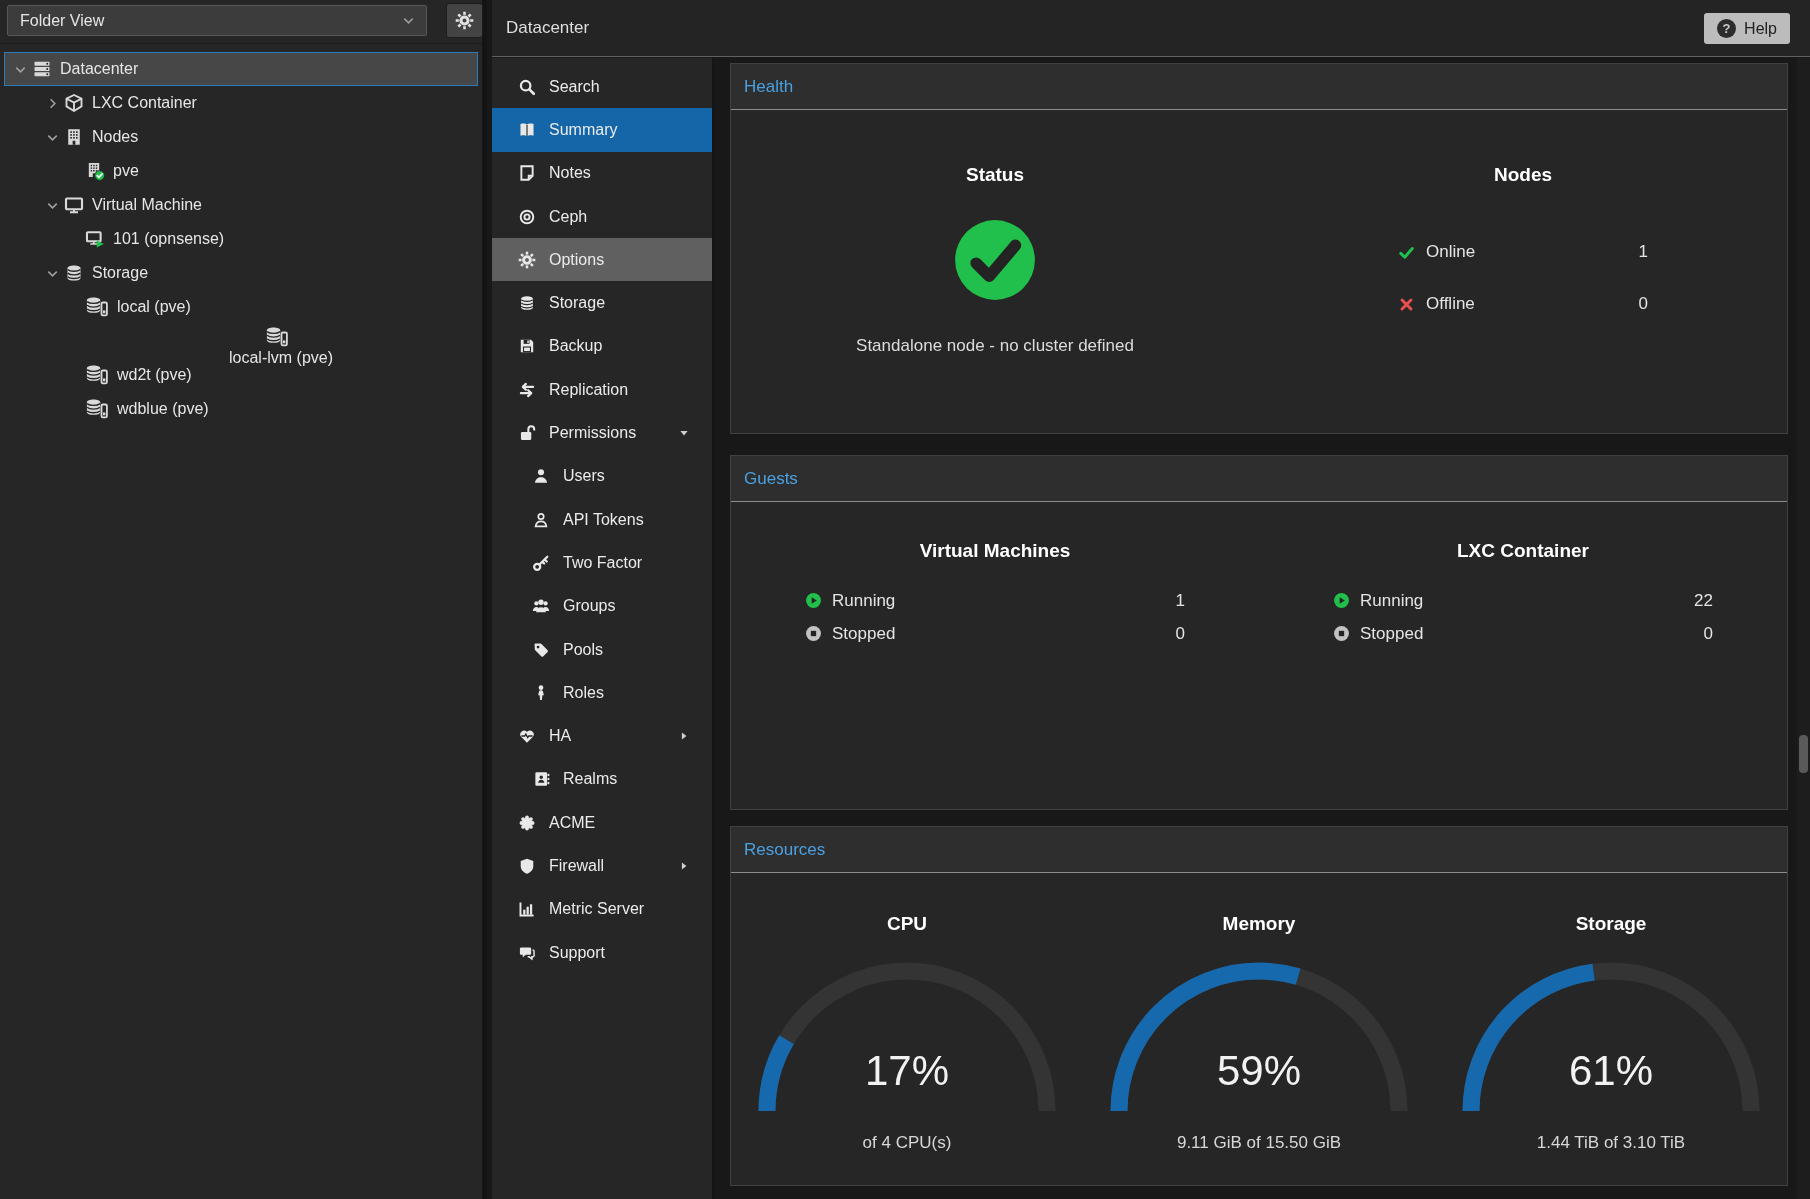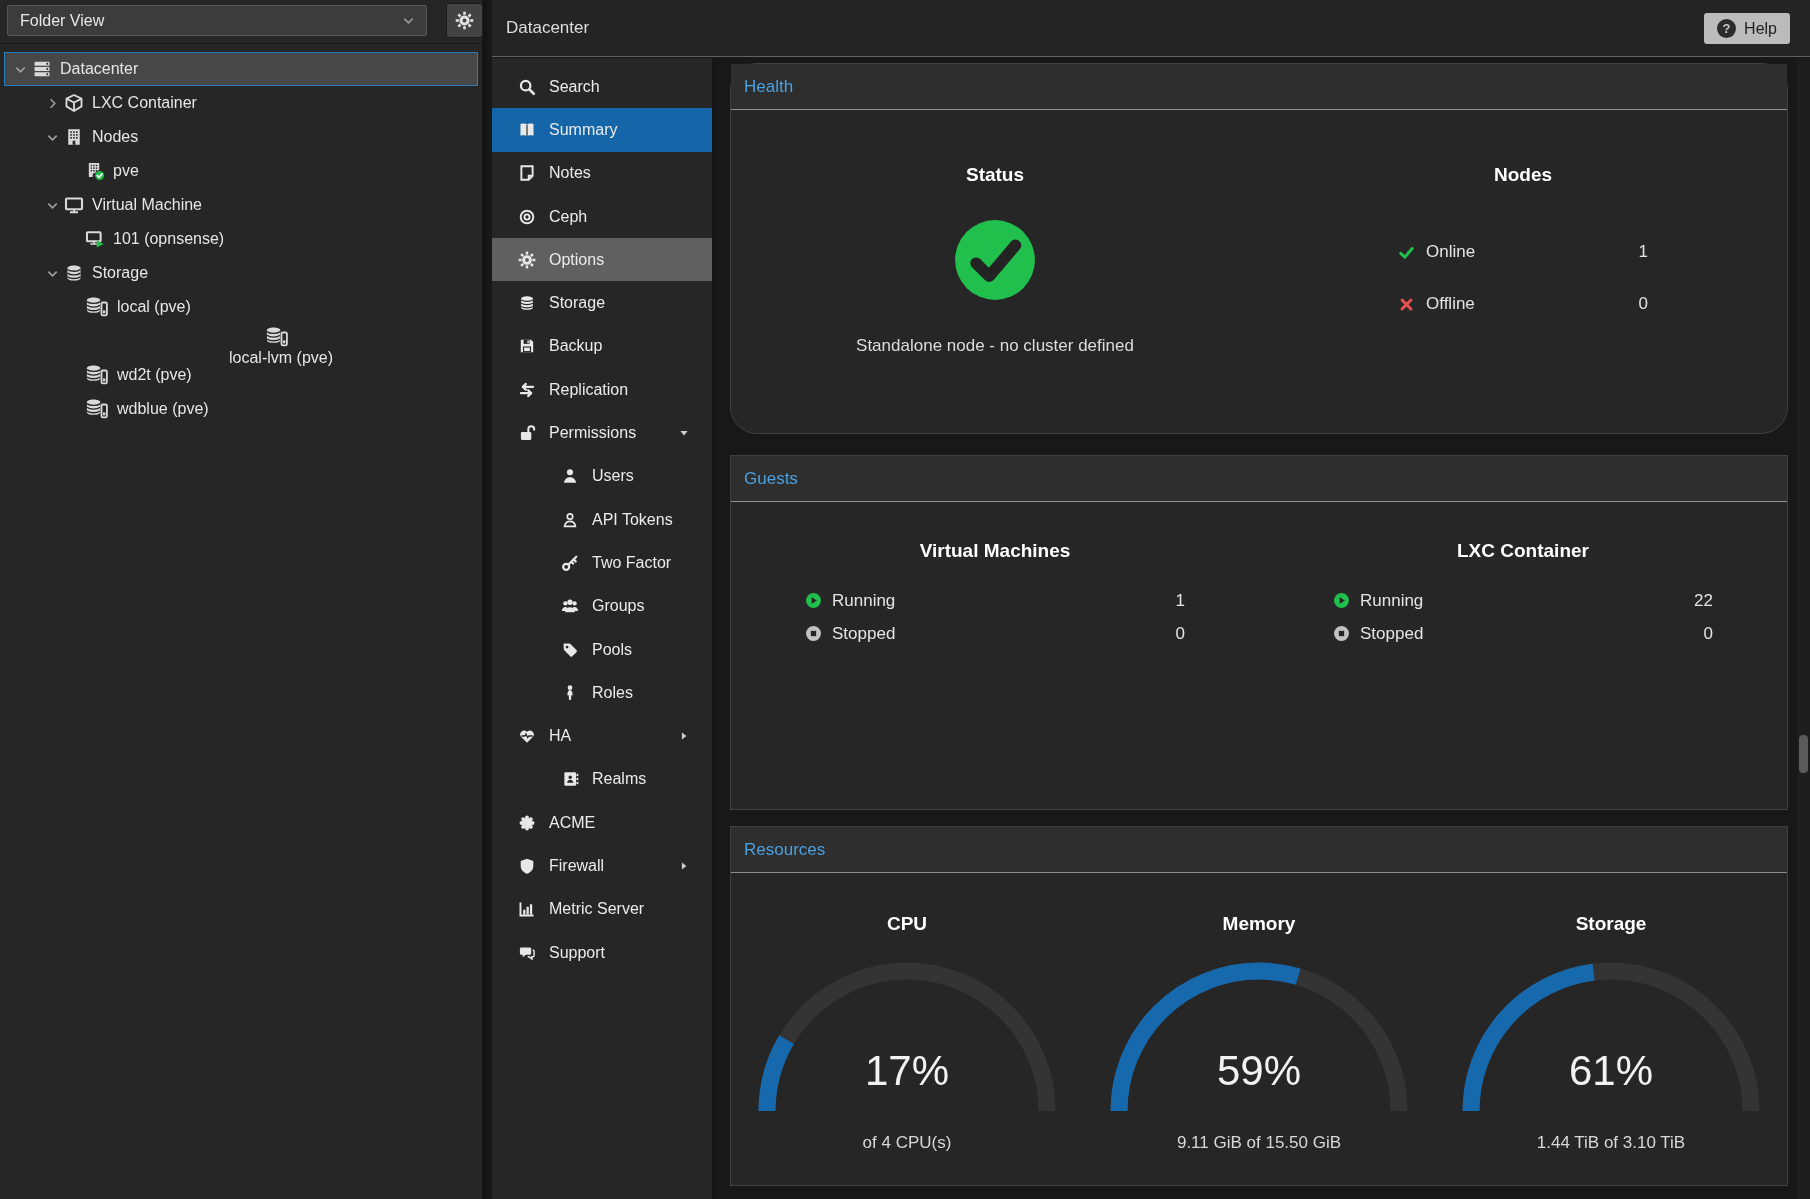--- a/index.html
+++ b/index.html
@@ -42,30 +42,30 @@
     color:#222; font-size:16px; }
   .help-icon { width:19px; height:19px; border-radius:50%; background:#2c2c2c; color:#c9c9c9;
     font-size:13px; font-weight:bold; display:inline-flex; align-items:center;
     justify-content:center; margin-right:8px; }
 
   
   #nav-menu { position:absolute; left:492px; top:58px; width:222px; height:1141px;
     background:#262626; border-right:2px solid #151515; padding-top:7px; }
   .menu-row { display:flex; align-items:center; height:43.3px; padding-left:26px;
     font-size:16px; color:#ebebeb; position:relative; }
-  .menu-row.sub { padding-left:69px; }
+  .menu-row.sub { padding-left:40px; }
   .menu-row.selected { background:var(--accent); }
   .menu-row.hovered { background:#606060; }
   .menu-label { margin-left:13px; white-space:nowrap; }
   .menu-expand { position:absolute; right:22px; }
 
   
   #content { position:absolute; left:716px; top:58px; width:1094px; height:1141px; background:#181818; }
   .panel { position:absolute; left:14px; width:1058px; background:#262626; border:1px solid #404040; }
-  #health-panel { top:5px; height:371px;border-radius:27px; }
+  #health-panel { top:5px; height:371px; }
   #guests-panel { top:397px; height:355px; }
   #resources-panel { top:768px; height:360px; }
   .panel-header { height:46px; background:#2e2e2e; border-bottom:1px solid #8c8c8c;
     line-height:45px; padding-left:13px; font-size:17px; color:var(--title-blue); }
   .panel-body { position:relative; }
   .col-heading { font-size:19px; font-weight:bold; color:#fff; text-align:center; }
 
   .health-body { display:flex; }
   .health-col { flex:1; text-align:center; }
   .health-col .col-heading { margin-top:54px; }

